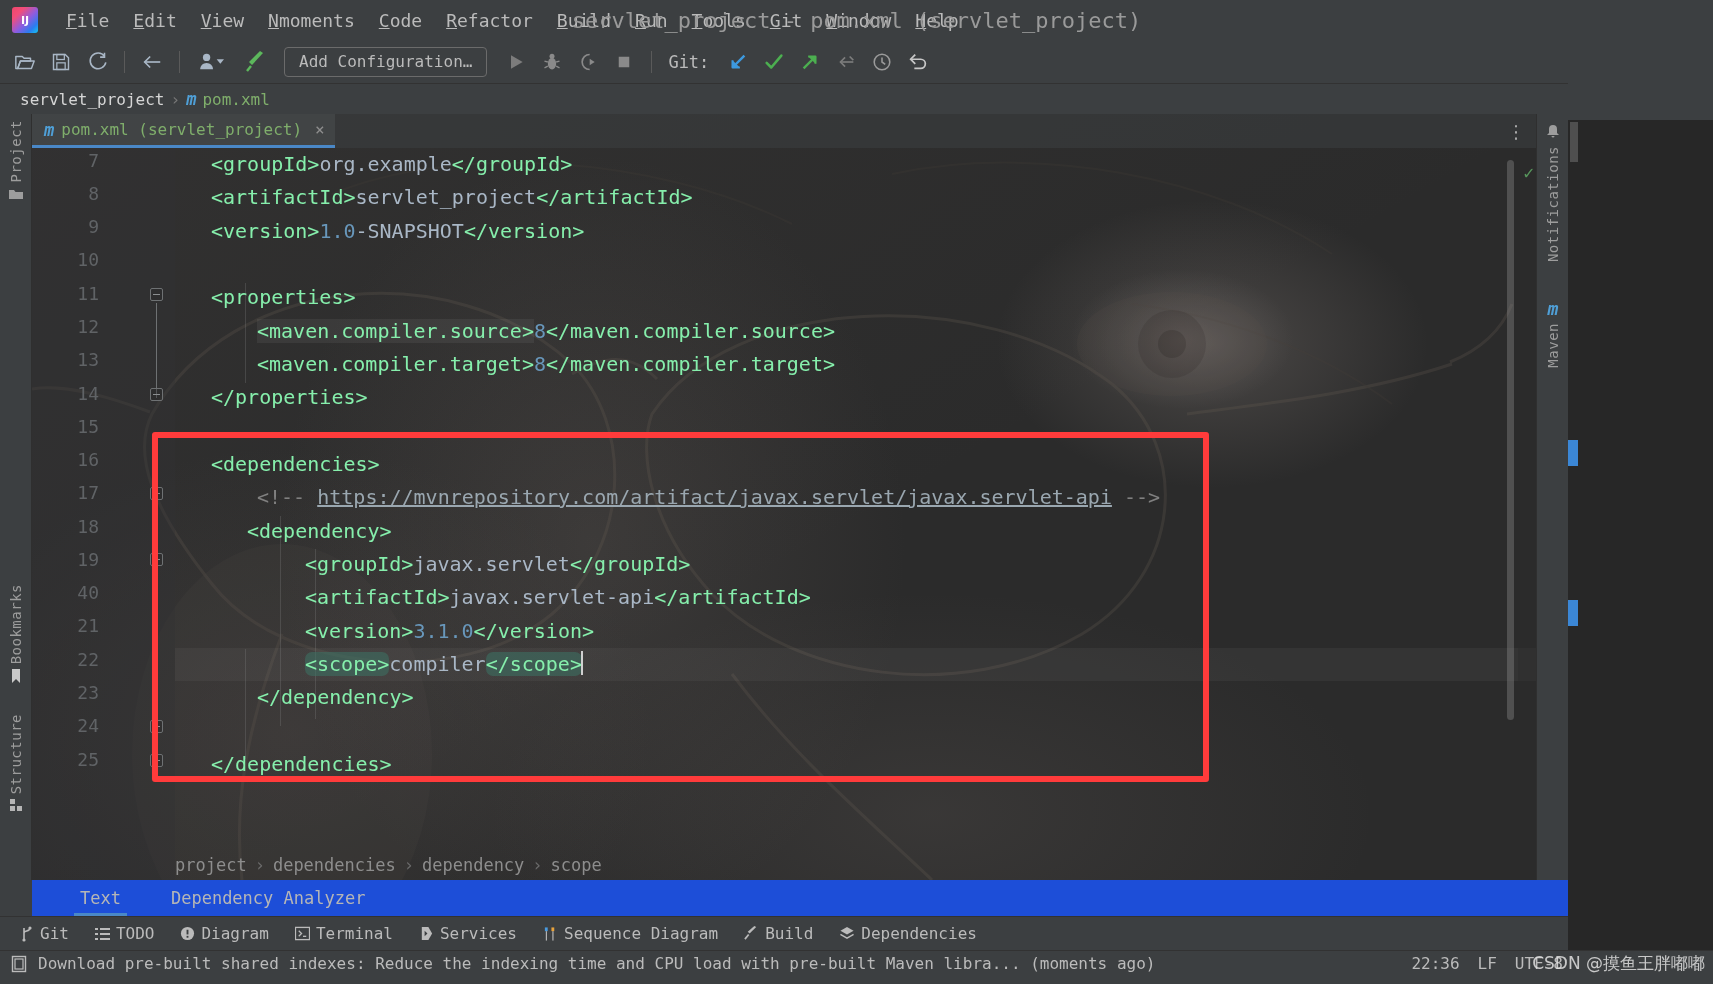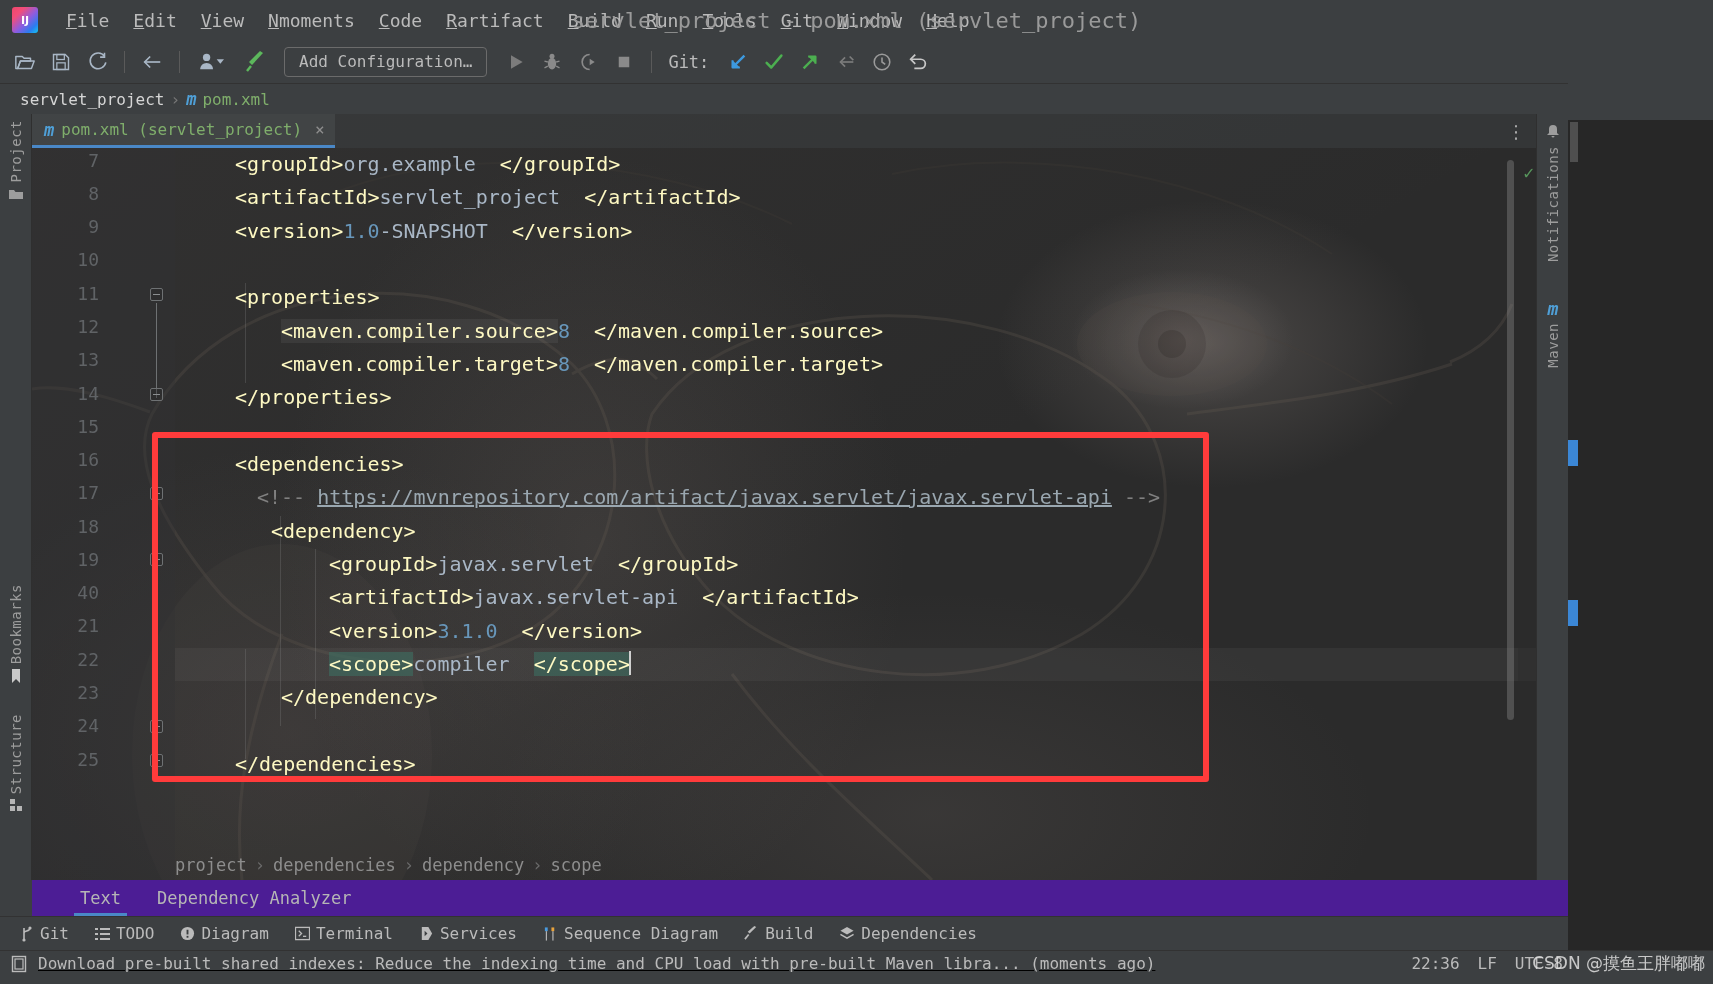--- a/index.html
+++ b/index.html
@@ -181,26 +181,26 @@
     white-space: pre;
   }
   .cl { position: absolute; left: 36px; }
   .caret-row {
     position: absolute; left: 0; width: 1361px; height: 33px;
     background: rgba(255,255,255,0.045);
   }
   .indent-guide {
     position: absolute; width: 1px; background: rgba(130,130,130,0.30);
   }
-  .tagname { color: #fef9c3; margin-left: 24px; }
+  .tagname { color: #86efac; }
   .val { color: #a9b7c6; }
   .num { color: #6897bb; }
   .comment { color: #808080; }
   .link { color: #9aa7b0; text-decoration: underline; }
-  .hl-brace { background: rgba(60,115,100,0.55); }
+  .hl-brace { background: rgba(60,115,100,0.55); border-radius: 7px; }
   .hl-soft { background: rgba(255,255,255,0.06); }
   .caret {
     display: inline-block; width: 2px; height: 24px;
     background: #d0d0d0; vertical-align: -4px; margin-left: -1px;
   }
 
   
   .err-stripe {
     position: absolute; right: 0; top: 34px; width: 18px; height: 732px;
     background: rgba(43,43,43,0.35);
@@ -223,21 +223,21 @@
   .annot {
     position: absolute; left: 152px; top: 432px;
     width: 1057px; height: 350px;
     border: 6px solid #ff3b3b; border-radius: 3px;
     pointer-events: none;
   }
 
   
   .texttabs {
     position: absolute; left: 32px; top: 880px; width: 1536px; height: 36px;
-    background: #4c1d95; display: flex; align-items: flex-end; gap: 0;
+    background: #1d4ed8; display: flex; align-items: flex-end; gap: 14px;
     padding-left: 30px;
   }
   .ttab {
     padding: 4px 18px 8px 18px; color: #b6b6b6; font-size: 17px;
     font-family: "DejaVu Sans Mono", monospace; position: relative;
   }
   .ttab.active:after {
     content: ""; position: absolute; left: 12px; right: 12px; bottom: 0;
     height: 3px; background: #4a88c7;
   }
@@ -253,21 +253,21 @@
     padding: 3px 12px; color: #bbbbbb; font-size: 16px;
     font-family: "DejaVu Sans Mono", monospace; border-radius: 3px;
     white-space: nowrap;
   }
   .twicon { display: inline-flex; align-items: center; justify-content: center; }
 
   
   .statusbar {
     position: absolute; left: 0; top: 950px; width: 1713px; height: 26px;
     background: #3c3f41; display: flex; align-items: center;
-    padding-left: 10px; gap: 10px; border-top: 1px solid #323232; text-decoration: underline;
+    padding-left: 10px; gap: 10px; border-top: 1px solid #323232;
   }
   .status-msg { color: #bbbbbb; font-size: 16px; font-family: "DejaVu Sans Mono", monospace; }
   .status-right {
     position: absolute; right: 150px; display: flex; align-items: center; gap: 18px;
     color: #bbbbbb; font-size: 16px; font-family: "DejaVu Sans Mono", monospace;
   }
   .watermark {
     position: absolute; right: 8px; top: 952px;
     color: rgba(225,225,225,0.85); font-size: 17px;
     font-family: "DejaVu Sans", sans-serif; white-space: nowrap;
@@ -296,21 +296,21 @@
 <div id="app">
 
   <div class="titlebar">
     <div class="ij-logo"></div>
     <div class="menubar">
       <div class="menu-item"><span class="mn">F</span><span>ile</span></div>
       <div class="menu-item"><span class="mn">E</span><span>dit</span></div>
       <div class="menu-item"><span class="mn">V</span><span>iew</span></div>
       <div class="menu-item"><span class="mn">N</span><span>moments</span></div>
       <div class="menu-item"><span class="mn">C</span><span>ode</span></div>
-      <div class="menu-item"><span class="mn">R</span><span>artifact</span></div>
+      <div class="menu-item"><span class="mn">R</span><span>efactor</span></div>
       <div class="menu-item"><span class="mn">B</span><span>uild</span></div>
       <div class="menu-item"><span class="mn">R</span><span>un</span></div>
       <div class="menu-item"><span class="mn">T</span><span>ools</span></div>
       <div class="menu-item"><span class="mn">G</span><span>it</span></div>
       <div class="menu-item"><span class="mn">W</span><span>indow</span></div>
       <div class="menu-item"><span class="mn">H</span><span>elp</span></div>
     </div>
     <div class="win-title">servlet_project - pom.xml (servlet_project)</div>
     <div class="win-btns">
       <div class="win-btn">

